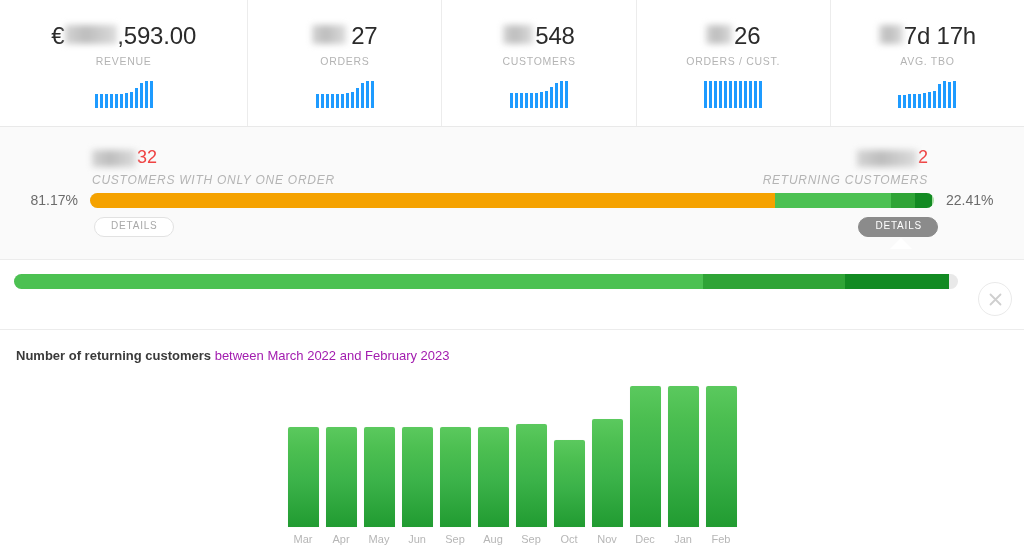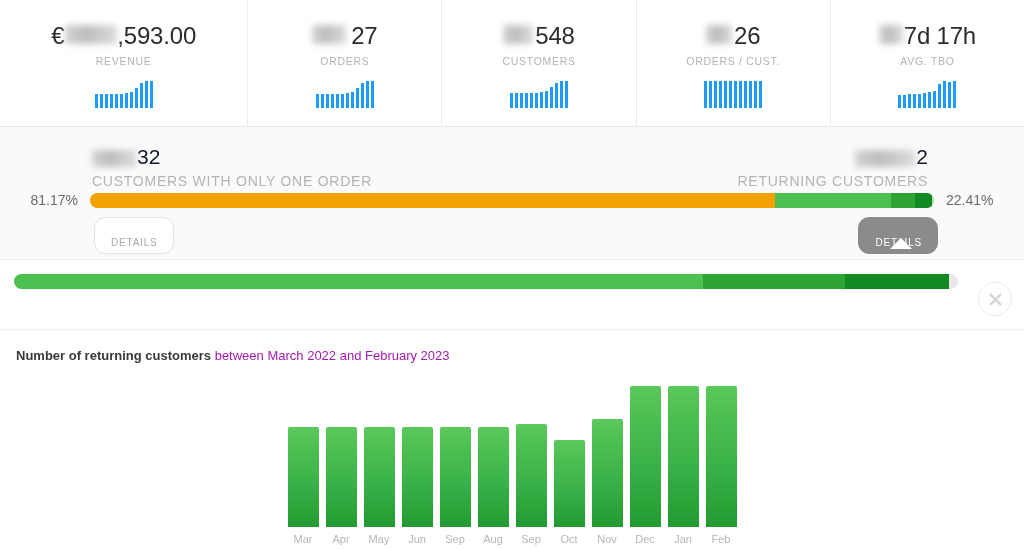--- a/index.html
+++ b/index.html
@@ -41,42 +41,42 @@
 
   
   .split-panel{
     position:relative;background:#fafafa;border-bottom:1px solid #ececec;
     height:133px;box-sizing:border-box;padding:0;
   }
   .split-heads{position:relative;height:60px;}
   .head-block{position:absolute;top:18px;text-align:center;}
   .head-left{left:92px;text-align:left;}
   .head-right{right:96px;text-align:right;}
-  .head-value{font-size:21px;color:#0f172a;line-height:24px;white-space:nowrap;}
-  .head-label{margin-top:4px;font-size:14px;letter-spacing:0.75px;color:#b4b4b4;text-transform:uppercase;white-space:nowrap;}
+  .head-value{font-size:18px;color:#ef4444;line-height:24px;white-space:nowrap;}
+  .head-label{margin-top:4px;font-size:12px;letter-spacing:0.75px;color:#b4b4b4;text-transform:uppercase;white-space:nowrap;font-style:italic;}
 
   .bar-line{position:absolute;left:0;right:0;top:62px;display:flex;align-items:center;height:22px;}
   .pct{font-size:14px;color:#6b6b6b;width:78px;}
   .pct.left{text-align:right;padding-right:12px;}
   .pct.right{text-align:left;padding-left:12px;}
   .split-bar{
     position:relative;flex:1;height:15px;border-radius:8px;background:#e4e4e4;
     overflow:hidden;display:flex;
   }
   .seg-orange{background:#f5a200;height:100%;}
   .seg-green-wrap{height:100%;display:flex;background:#a8e0a4;}
   .g1{background:#4cc152;height:100%;}
   .g2{background:#2fa436;height:100%;}
   .g3{background:#128a22;height:100%;}
 
   .details-row{position:absolute;left:0;right:0;top:90px;height:24px;}
   .btn-details{
     position:absolute;font-size:10px;letter-spacing:0.8px;color:#a8a8a8;
     border:1px solid #e2e2e2;background:#ffffff;border-radius:11px;
-    padding:19px 15px 5px 16px;line-height:11px;text-transform:uppercase;
+    padding:2px 15px 5px 16px;line-height:11px;text-transform:uppercase;
   }
   .btn-details.left{left:94px;}
   .btn-details.active{
     right:86px;background:#8b8b8b;border-color:#8b8b8b;color:#ffffff;
   }
   .caret{
     position:absolute;right:112px;top:111px;width:0;height:0;
     border-left:11px solid transparent;border-right:11px solid transparent;
     border-bottom:11px solid #ffffff;
   }

